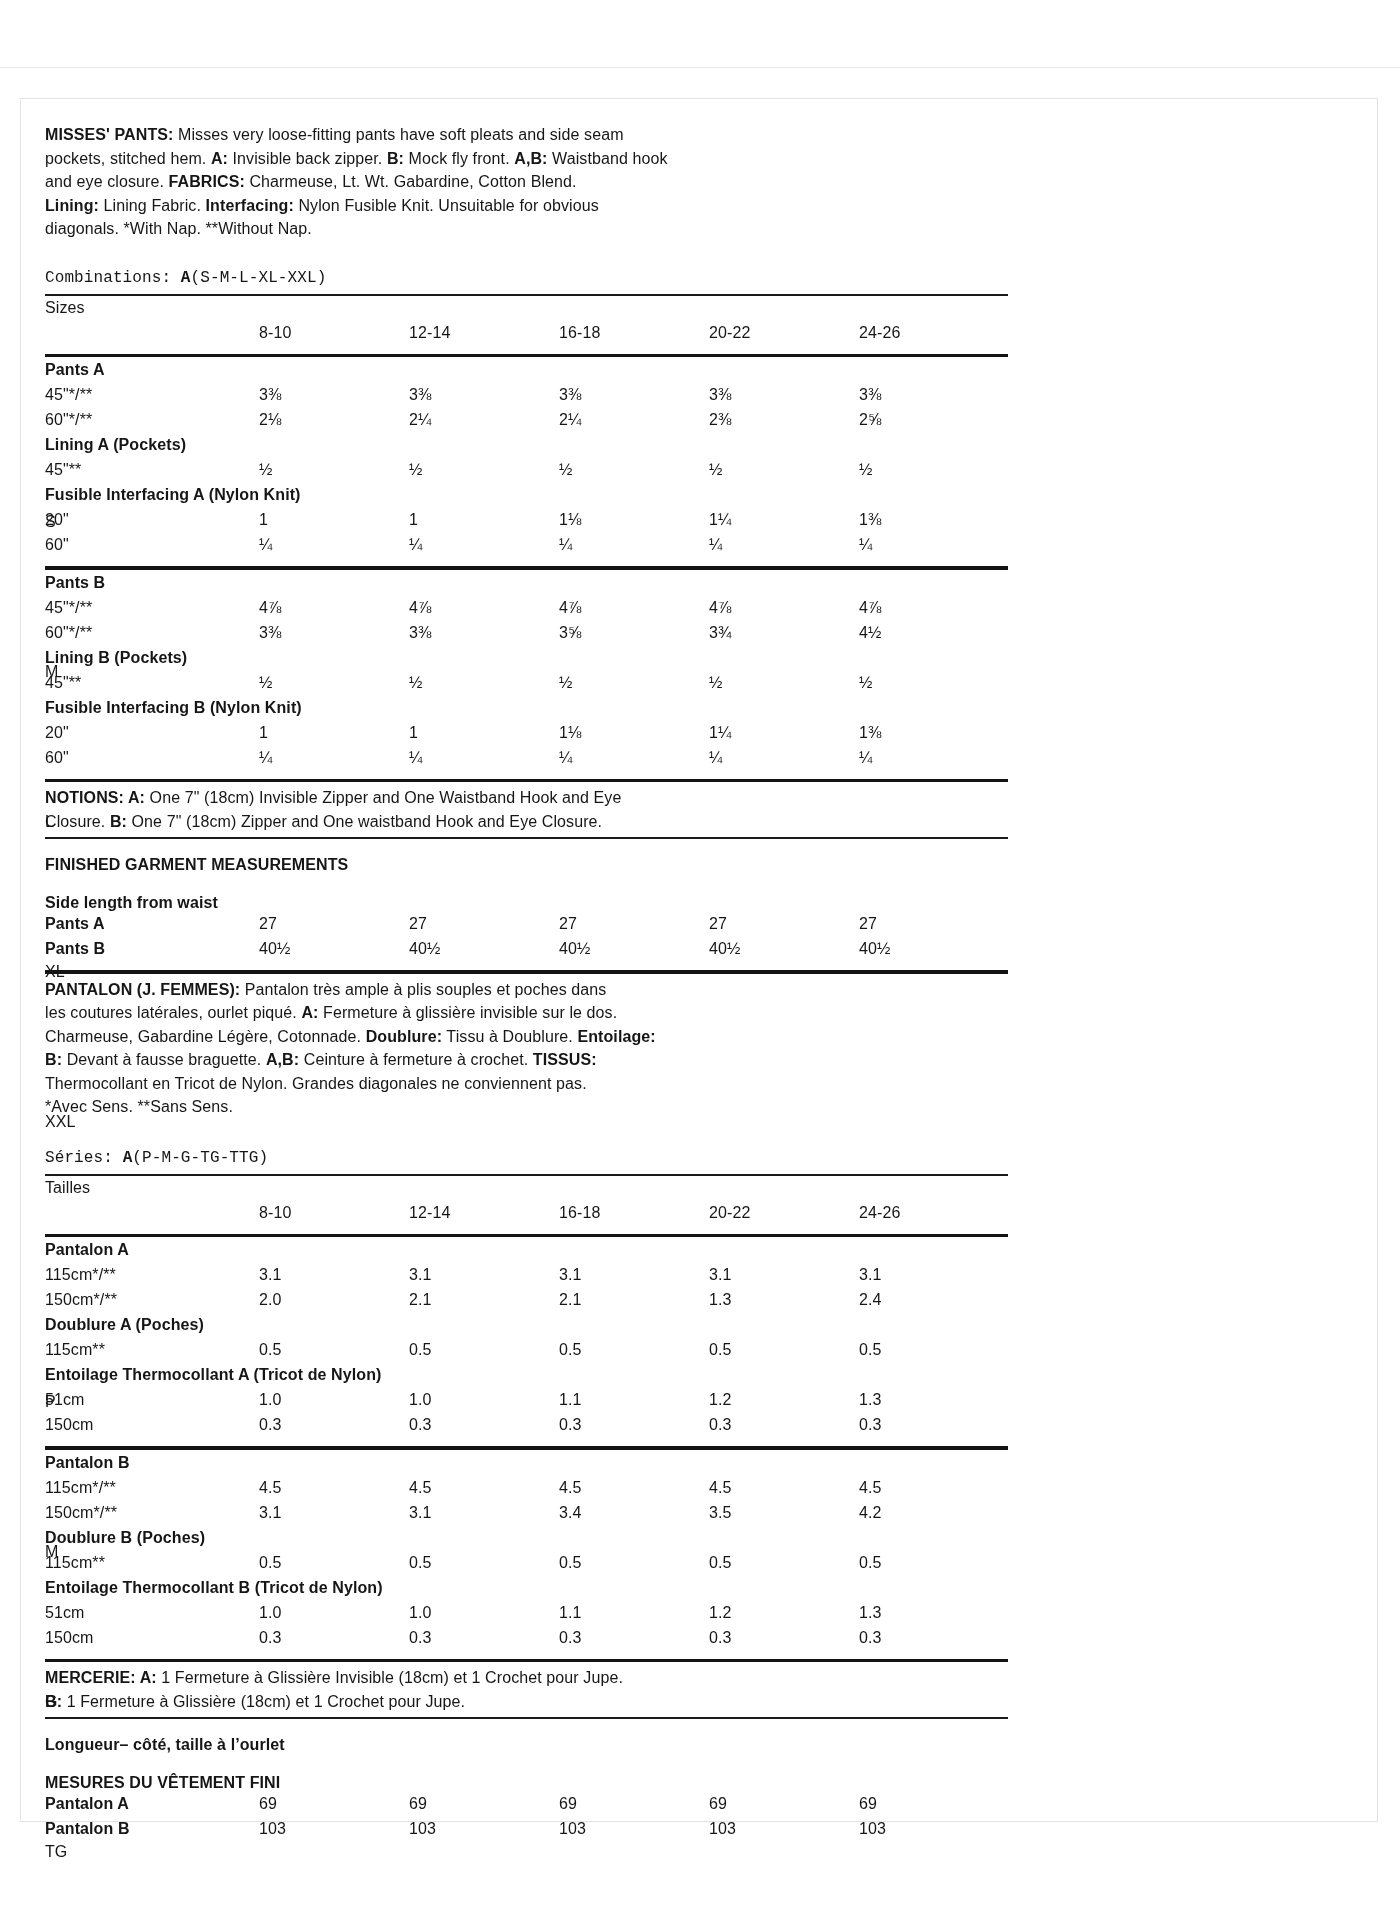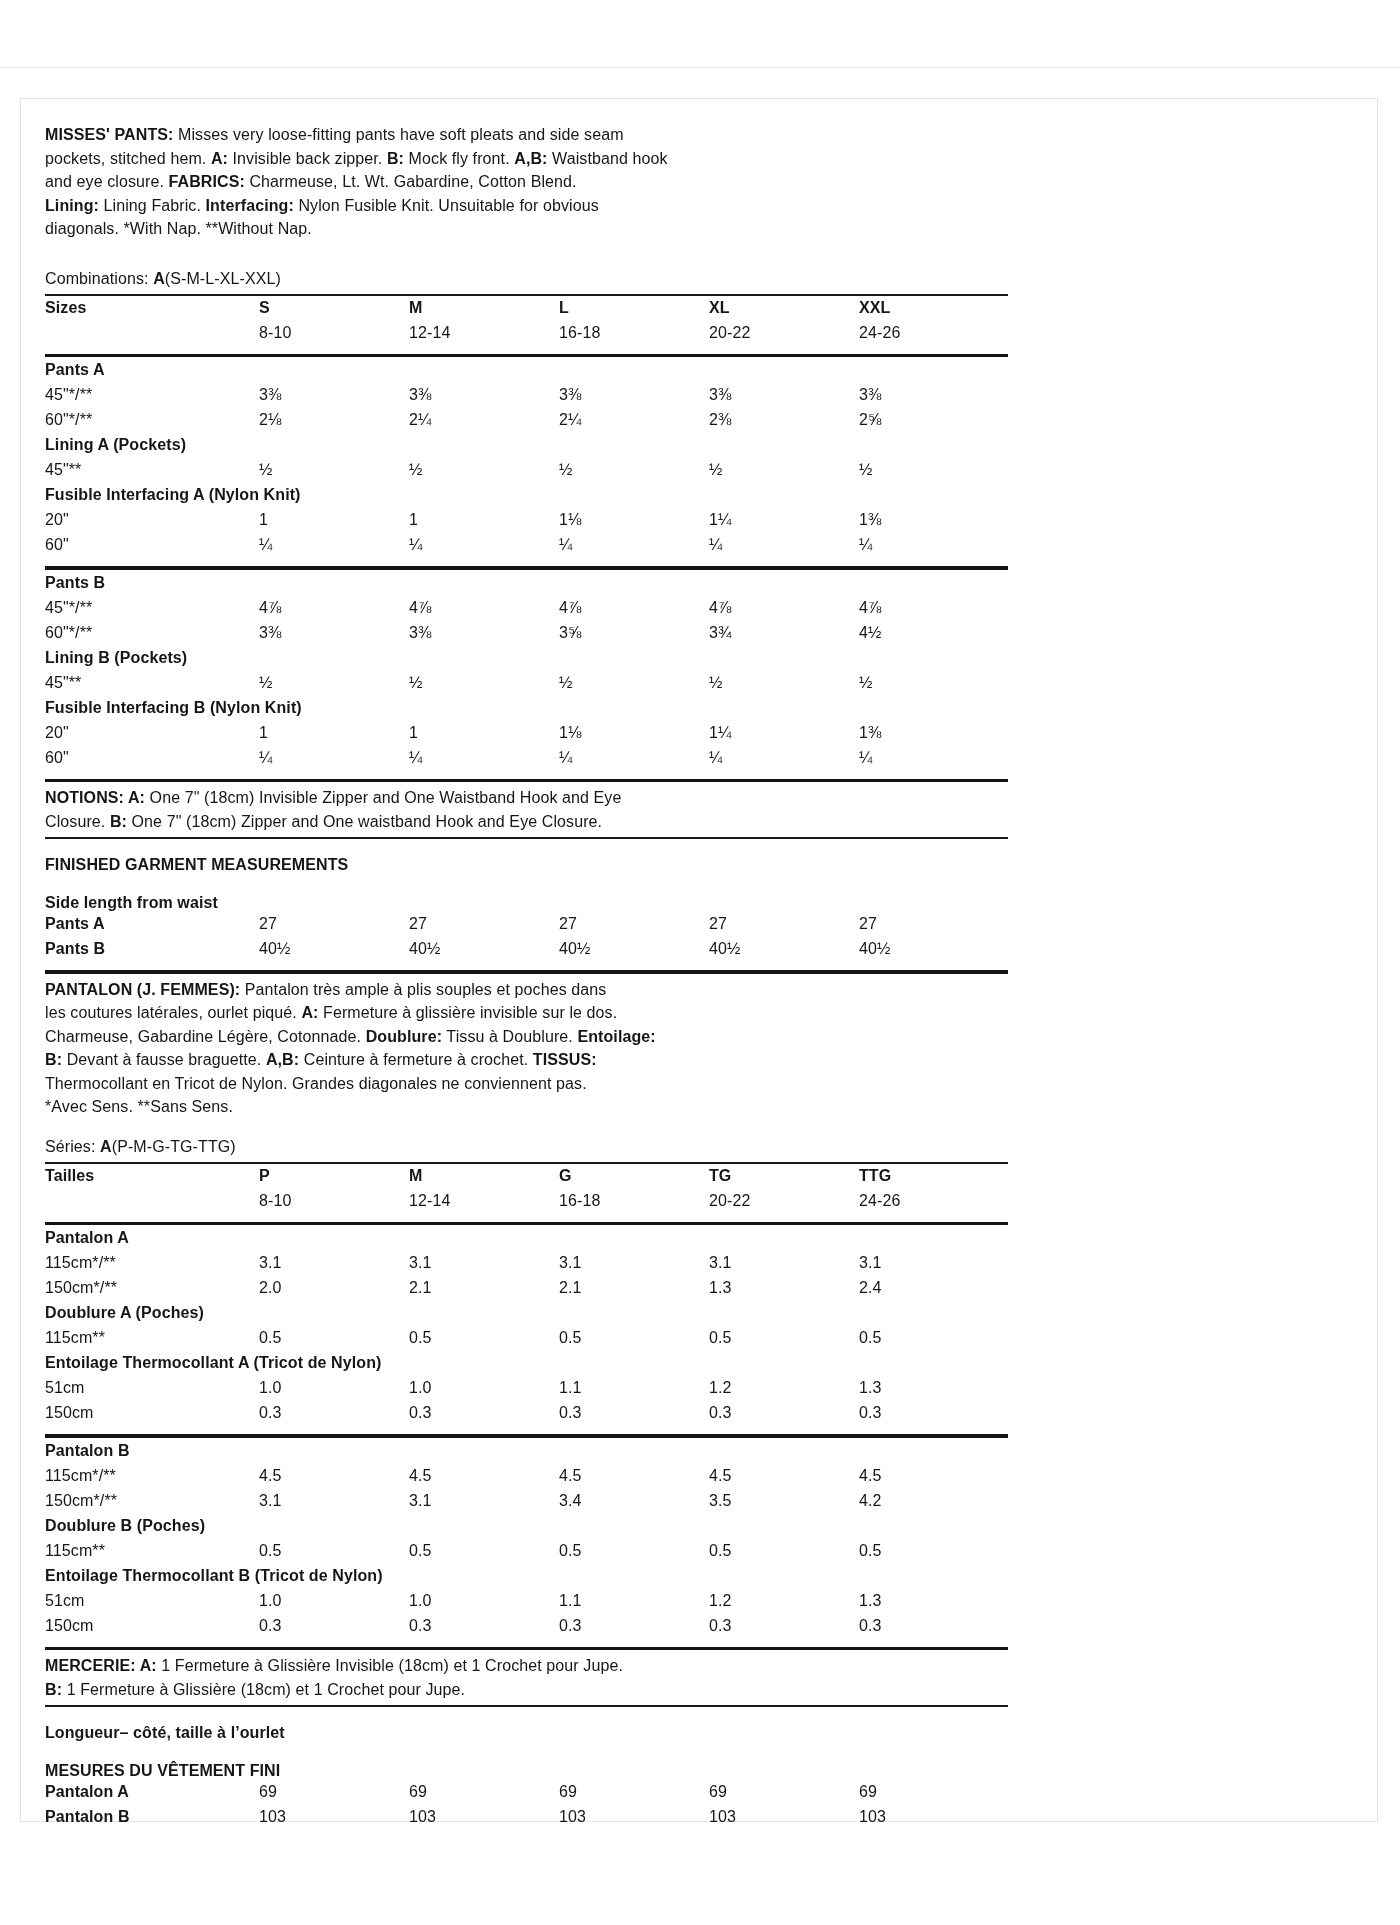--- a/index.html
+++ b/index.html
@@ -35,40 +35,40 @@
     width: 1010px;
     font-size: 16px;
     letter-spacing: 0.1px;
   }
   .b { font-weight: 700; }
   .pline {
     line-height: 23.5px;
     white-space: pre-wrap;
   }
   .para-intro { margin-bottom: 26px; }
-  .para-fr { margin-bottom: 16px; }
-  .combo-line { line-height: 23px; margin-bottom: 3px; }
+  .para-fr { margin-bottom: 28px; }
+  .combo-line { line-height: 23px; margin-bottom: 3px; font-family: Liberation Mono, monospace; }
   .rule2 {
     width: 963px;
     height: 2px;
     background: #1a1a1a;
     margin: 4px 0 3px 0;
   }
   .rule3 {
     width: 963px;
     height: 3.5px;
     background: #141414;
     margin: 5px 0 4px 0;
   }
   .trow {
     display: flex;
     height: 25px;
     align-items: flex-start;
   }
-  .hrow { font-weight: 700; }
+  .hrow { font-weight: 400; flex-direction: column; }
   .lbl { display: inline-block; width: 214px; flex: 0 0 214px; }
   .val { display: inline-block; width: 150px; flex: 0 0 150px; }
   .sect { font-weight: 700; height: 25px; }
   .bold-line { font-weight: 700; line-height: 24px; height: 24px; margin-top: 14px; }
 </style>
 </head>
 <body>
 
 <div class="top-divider"></div>
 

